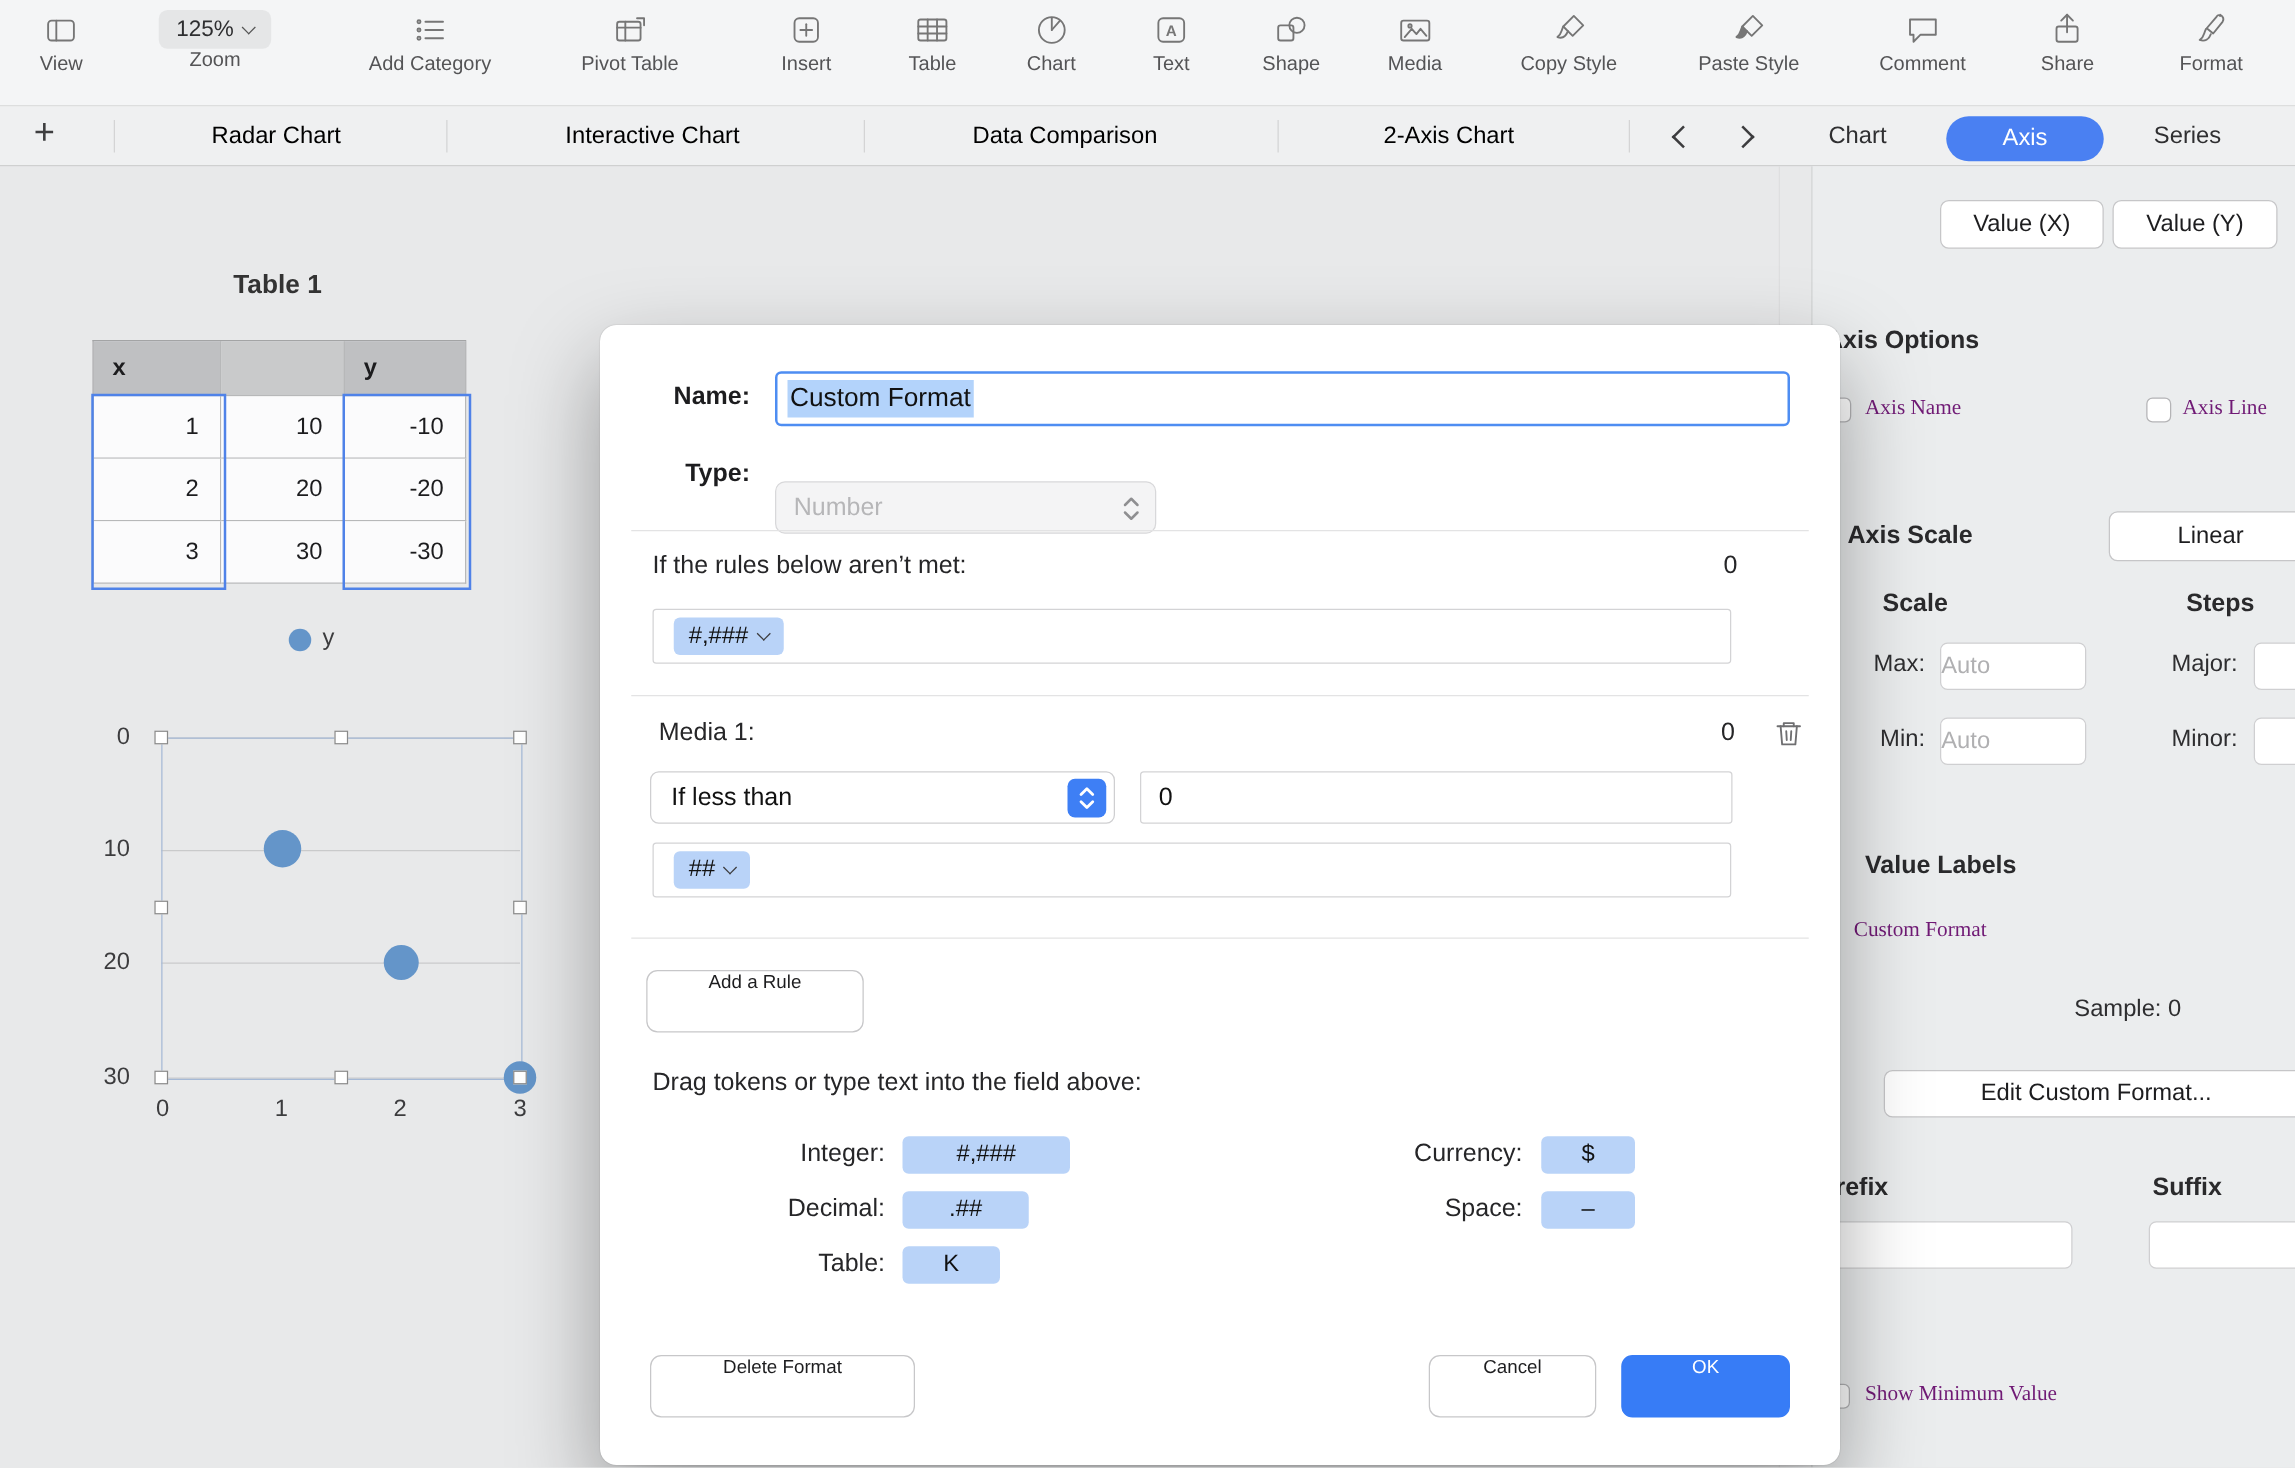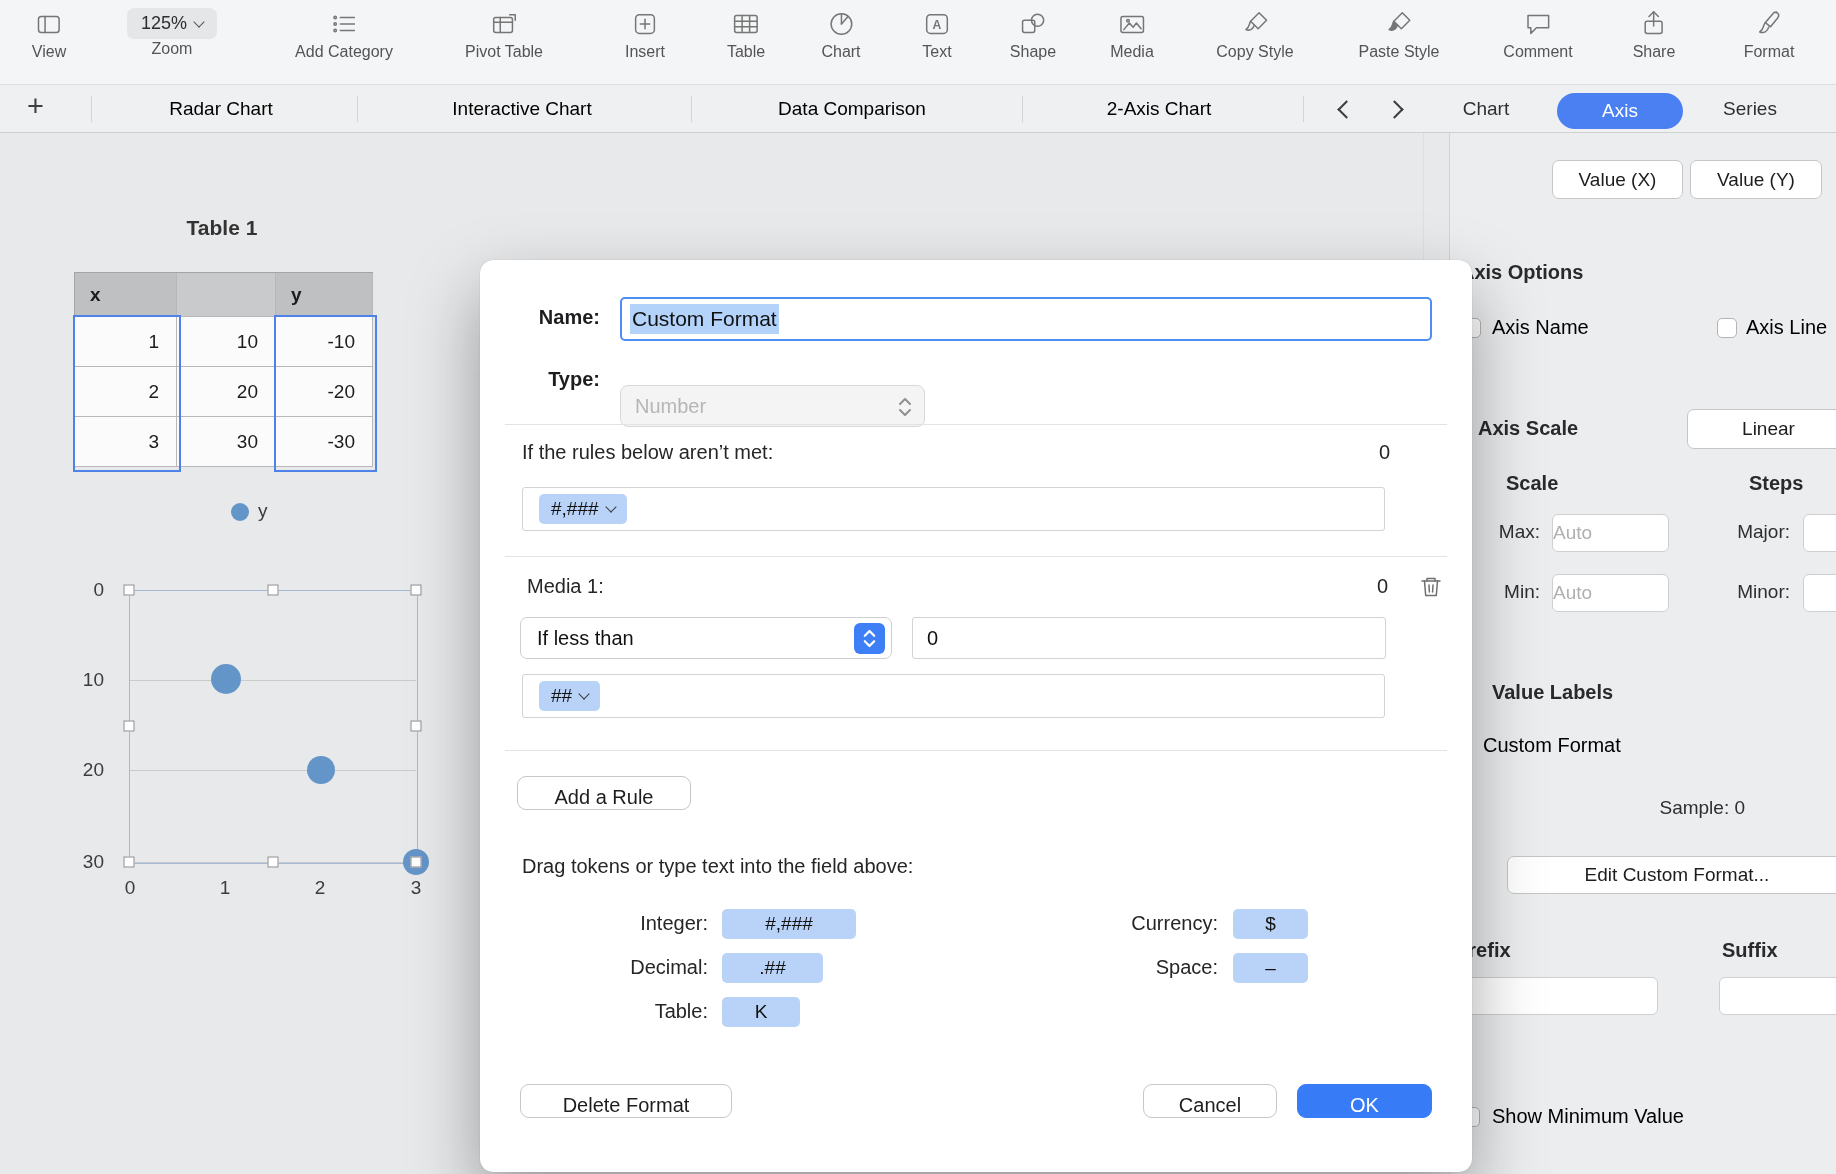--- a/index.html
+++ b/index.html
@@ -55,21 +55,21 @@
   .handle { position:absolute; width:11px; height:11px; background:#fff; border:1px solid #8a8a8a;
             transform:translate(-50%,-50%); box-sizing:border-box; }
   .dot { position:absolute; border-radius:50%; background:#6495c9; transform:translate(-50%,-50%); }
   .ylab { position:absolute; left:50px; width:54px; text-align:right; font-size:19px; color:#3c3c3e; transform:translateY(-50%); }
   .xlab { position:absolute; top:877px; transform:translateX(-50%); font-size:19px; color:#3c3c3e; }
   .legend-dot { position:absolute; left:231px; top:503px; width:18px; height:18px; border-radius:50%; background:#6495c9; }
   .legend-lab { position:absolute; left:258px; top:500px; font-size:19px; color:#3c3c3e; }
 
   
   .sb-title { position:absolute; font-size:20px; font-weight:bold; color:#2a2a2c; white-space:nowrap; }
-  .sb-text  { position:absolute; font-size:20px; color:#000000; white-space:nowrap; }
+  .sb-text  { position:absolute; font-size:17px; color:#701a75; white-space:nowrap;font-family:Liberation Serif, serif; }
   .sb-label-r { position:absolute; font-size:19px; color:#2e2e30; text-align:right; white-space:nowrap; }
   .cb { position:absolute; width:20px; height:20px; background:#fff; border:1.5px solid #b4b4b6; border-radius:5px; box-sizing:border-box; }
   .sb-field { position:absolute; background:#fff; border:1px solid #cfcfd1; border-radius:6px; box-sizing:border-box;
               font-size:19px; display:flex; align-items:center; }
   .sb-btn { position:absolute; background:#fff; border:1px solid #c6c6c8; border-radius:7px; box-sizing:border-box;
             font-size:19px; color:#1d1d1f; display:flex; align-items:center; justify-content:center; white-space:nowrap; }
   .auto { color:#b0b0b2; padding-right:10px; }
 
   
   .dialog { position:absolute; left:480px; top:260px; width:992px; height:912px; background:#fff; border-radius:13px;
@@ -90,22 +90,22 @@
   .pill { background:#b9d3f8; border-radius:5px; height:30px; display:inline-flex; align-items:center;
           justify-content:center; font-size:19px; color:#111; padding:0 12px; box-sizing:border-box; }
   .pill .chev { margin-left:8px; border-color:#3c3c3e; }
   .cond-popup { position:absolute; left:40px; top:357px; width:372px; height:42px; box-sizing:border-box; background:#fff;
                 border:1px solid #cfcfd1; border-radius:7px; display:flex; align-items:center; padding-left:16px;
                 font-size:20px; color:#111; }
   .stepper-blue { position:absolute; right:6px; top:5px; width:31px; height:31px; background:#3e7ff5; border-radius:6px;
                   display:flex; align-items:center; justify-content:center; }
   .dlg-field { position:absolute; box-sizing:border-box; background:#fff; border:1px solid #d3d3d5; border-radius:3px;
                display:flex; align-items:center; padding-left:14px; font-size:20px; color:#111; }
-  .dlg-btn { position:absolute; height:34px; box-sizing:border-box; background:#fff; border:1px solid #c7c7c9;
-             border-radius:9px; display:flex; align-items:flex-end; justify-content:center; font-size:20px; color:#1d1d1f; }
+  .dlg-btn { position:absolute; height:50px; box-sizing:border-box; background:#fff; border:1px solid #c7c7c9;
+             border-radius:9px; display:flex; align-items:flex-start; justify-content:center; font-size:15px; color:#1d1d1f; }
   .dlg-btn.primary { background:#377cf6; border-color:#377cf6; color:#fff; }
   .tok-label { position:absolute; text-align:right; font-size:20px; color:#262628; }
   .trash { position:absolute; right:28px; top:314px; stroke:#6f6f71; fill:none; stroke-width:1.5; stroke-linecap:round; stroke-linejoin:round; }
   .rzero { position:absolute; width:60px; text-align:right; font-size:20px; color:#262628; }
 </style>
 </head>
 <body>
 
 <div id="app">
 

